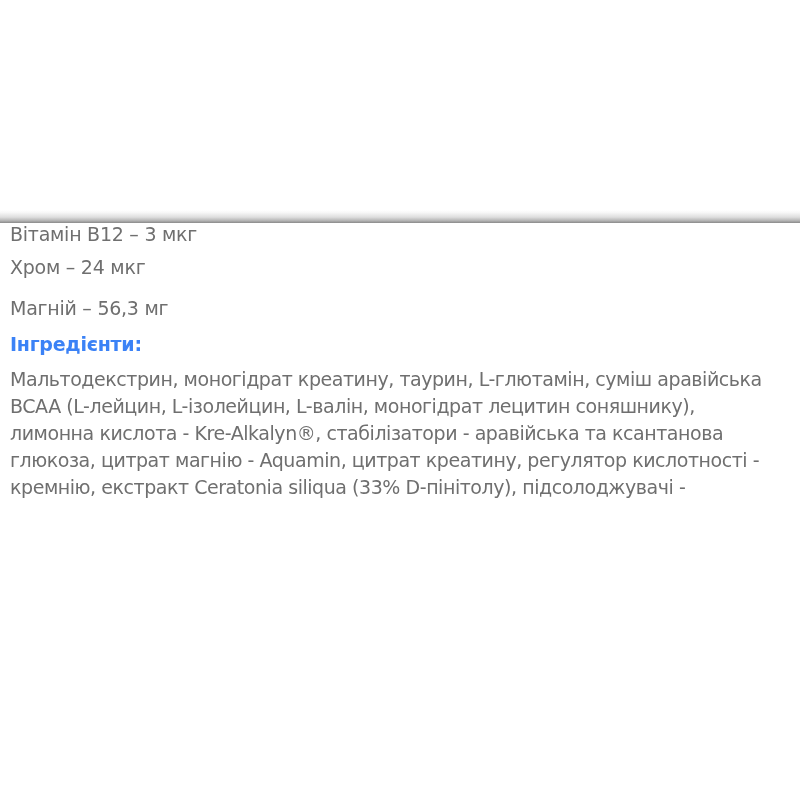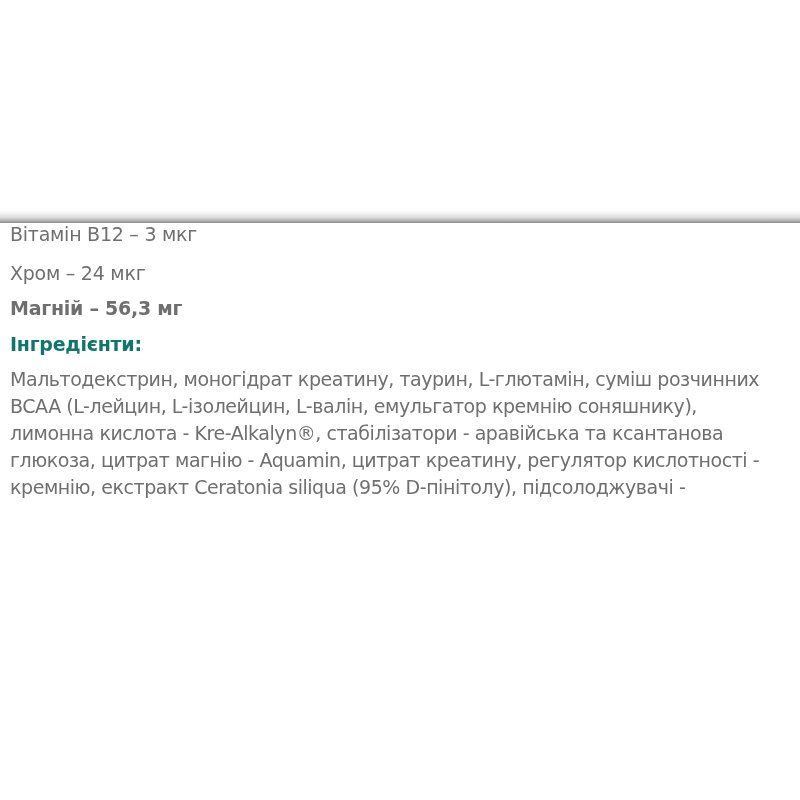--- a/index.html
+++ b/index.html
@@ -33,31 +33,31 @@
   .nutrient {
     position: absolute;
     left: 10px;
     font-size: 19px;
     line-height: 27px;
     letter-spacing: -0.25px;
     color: #6f6f6f;
     white-space: nowrap;
   }
   .n1 { top: 221px; }
-  .n2 { top: 260px; }
-  .n3 { top: 295px; font-weight: bold; }
+  .n2 { top: 254px; }
+  .n3 { top: 295px; }
   .ingredients-heading {
     position: absolute;
     left: 10px;
     top: 331px;
     font-size: 19px;
     line-height: 27px;
     letter-spacing: -0.25px;
     font-weight: 700;
-    color: #0f766e;
+    color: #3b82f6;
     white-space: nowrap;
   }
   .paragraph {
     position: absolute;
     left: 10px;
     top: 366px;
     width: 786px;
   }
   .para-line {
     font-size: 19px;
@@ -76,20 +76,20 @@
 
   <div class="nutrient n1">Вітамін B12 – 3 мкг</div>
 
   <div class="nutrient n2">Хром – 24 мкг</div>
 
   <div class="nutrient n3">Магній – 56,3 мг</div>
 
   <div class="ingredients-heading">Інгредієнти:</div>
 
   <div class="paragraph">
-    <div class="para-line">Мальтодекстрин, моногідрат креатину, таурин, L-глютамін, суміш розчинних</div>
-    <div class="para-line">BCAA (L-лейцин, L-ізолейцин, L-валін, емульгатор кремнію соняшнику),</div>
+    <div class="para-line">Мальтодекстрин, моногідрат креатину, таурин, L-глютамін, суміш аравійська</div>
+    <div class="para-line">BCAA (L-лейцин, L-ізолейцин, L-валін, моногідрат лецитин соняшнику),</div>
     <div class="para-line">лимонна кислота - Kre-Alkalyn®, стабілізатори - аравійська та ксантанова</div>
     <div class="para-line">глюкоза, цитрат магнію - Aquamin, цитрат креатину, регулятор кислотності -</div>
-    <div class="para-line">кремнію, екстракт Ceratonia siliqua (95% D-пінітолу), підсолоджувачі -</div>
+    <div class="para-line">кремнію, екстракт Ceratonia siliqua (33% D-пінітолу), підсолоджувачі -</div>
   </div>
 
 </div>
 
 </body></html>

